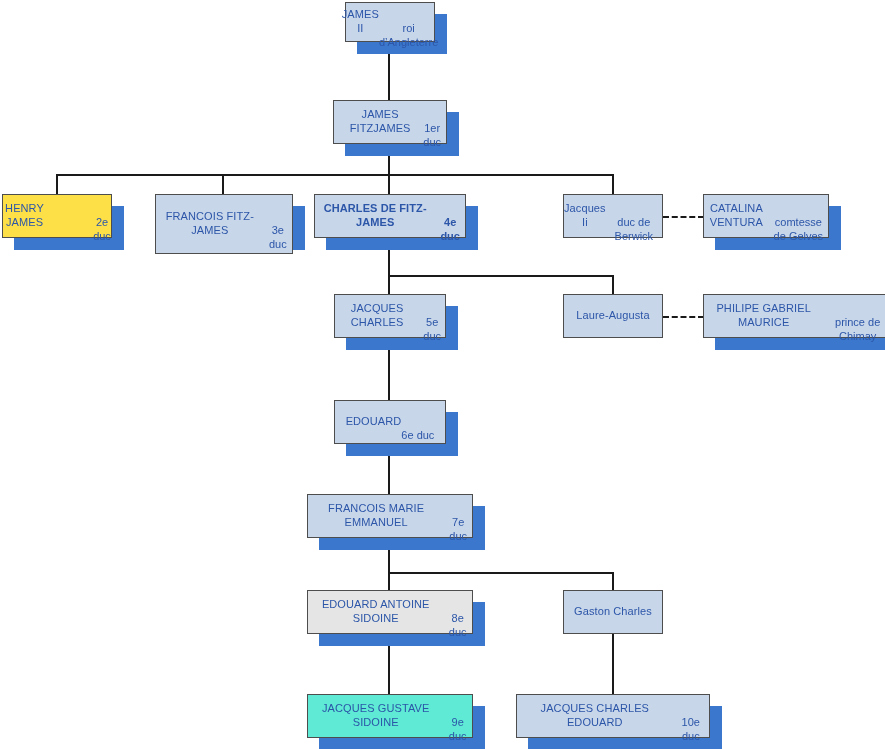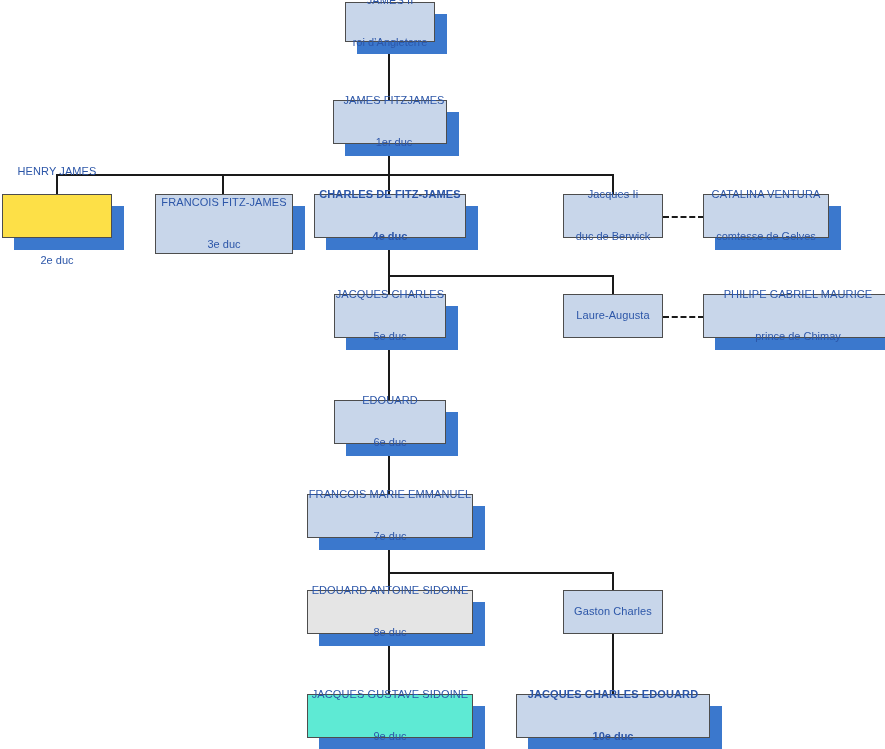--- a/index.html
+++ b/index.html
@@ -30,21 +30,20 @@
     height: 0;
     border-top: 2px dashed #1a1a1a;
   }
   
   .node {
     position: absolute;
     box-sizing: border-box;
     background: #c8d6ea;
     border: 1.5px solid #4d4d4d;
     display: flex;
-    flex-direction: column;
     align-items: center;
     justify-content: center;
     text-align: center;
     color: #2c56a8;
     font-size: 11px;
     line-height: 1.25;
     z-index: 5;
   }
   .node .nm {
     display: block;
@@ -154,18 +153,18 @@
         <span class="nm">EDOUARD ANTOINE SIDOINE</span>
         <span class="sub">8e duc</span>
       </div>
       <div class="node" style="left: 563px; top: 590px; width: 100px; height: 44px; background: rgb(200, 214, 234); border-color: rgb(77, 77, 77); color: rgb(44, 86, 168);">
         <span class="nm">Gaston Charles</span>
       </div>
       <div class="node" style="left: 307px; top: 694px; width: 166px; height: 44px; background: #5eead4; border-color: rgb(77, 77, 77); color: rgb(44, 86, 168);">
         <span class="nm">JACQUES GUSTAVE SIDOINE</span>
         <span class="sub">9e duc</span>
       </div>
-      <div class="node" style="left: 516px; top: 694px; width: 194px; height: 44px; background: rgb(200, 214, 234); border-color: rgb(77, 77, 77); color: rgb(44, 86, 168); font-weight: bold;">
+      <div class="node" style="left: 516px; top: 694px; width: 194px; height: 44px; background: rgb(200, 214, 234); border-color: rgb(77, 77, 77); color: rgb(44, 86, 168);">
         <span class="nm">JACQUES CHARLES EDOUARD</span>
         <span class="sub">10e duc</span>
       </div>
     </div>
 </div>
 
 </body></html>

